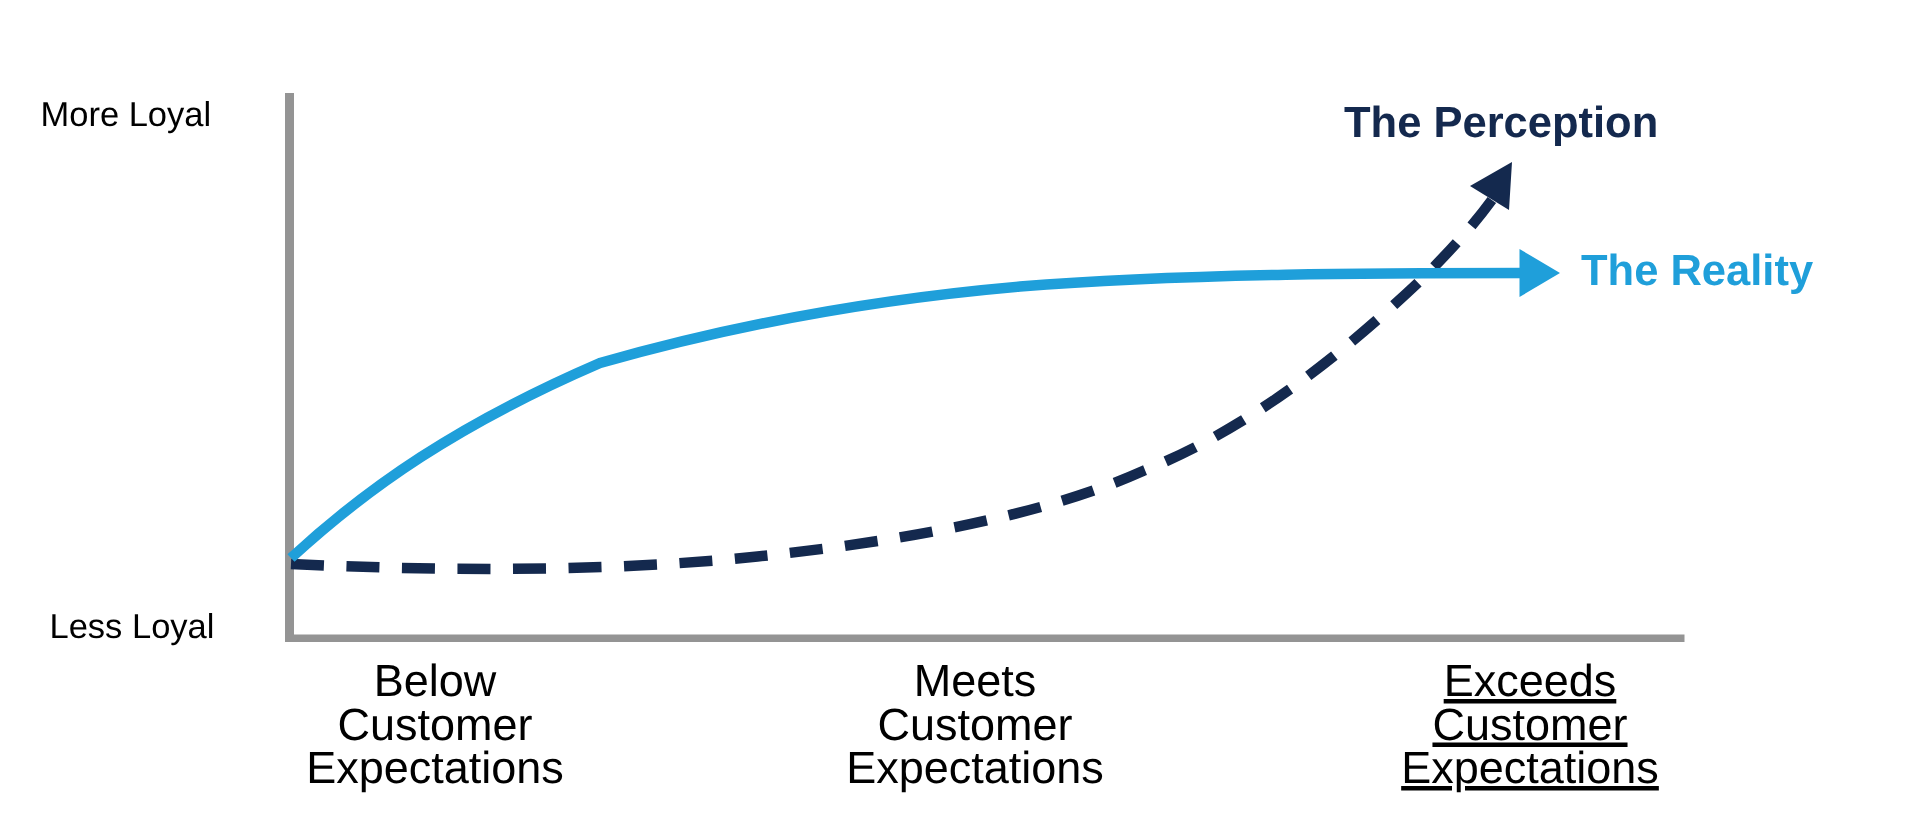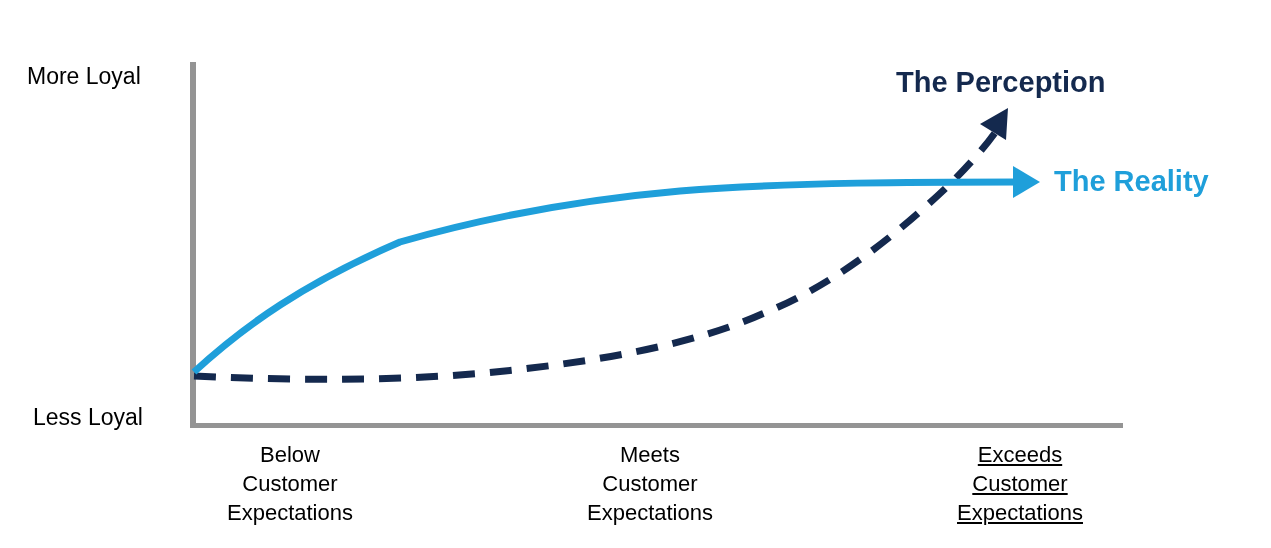--- a/index.html
+++ b/index.html
@@ -17,21 +17,21 @@
     font-size: 23px;
     color: #000000;
     white-space: nowrap;
   }
   .y-top-label  { left: 27px; top: 63px; }
   .y-bottom-label { left: 33px; top: 404px; }
   .xlabel {
     position: absolute;
     top: 440px;
     width: 280px;
-    font-size: 22px;
+    font-size: 30px;
     line-height: 29px;
     color: #000000;
     text-align: center;
     white-space: pre-line;
   }
   .xlabel-below   { left: 150px; }
   .xlabel-meets   { left: 510px; text-align: center; }
   .xlabel-exceeds { left: 880px; text-decoration: underline; }
   .series-label {
     position: absolute;

